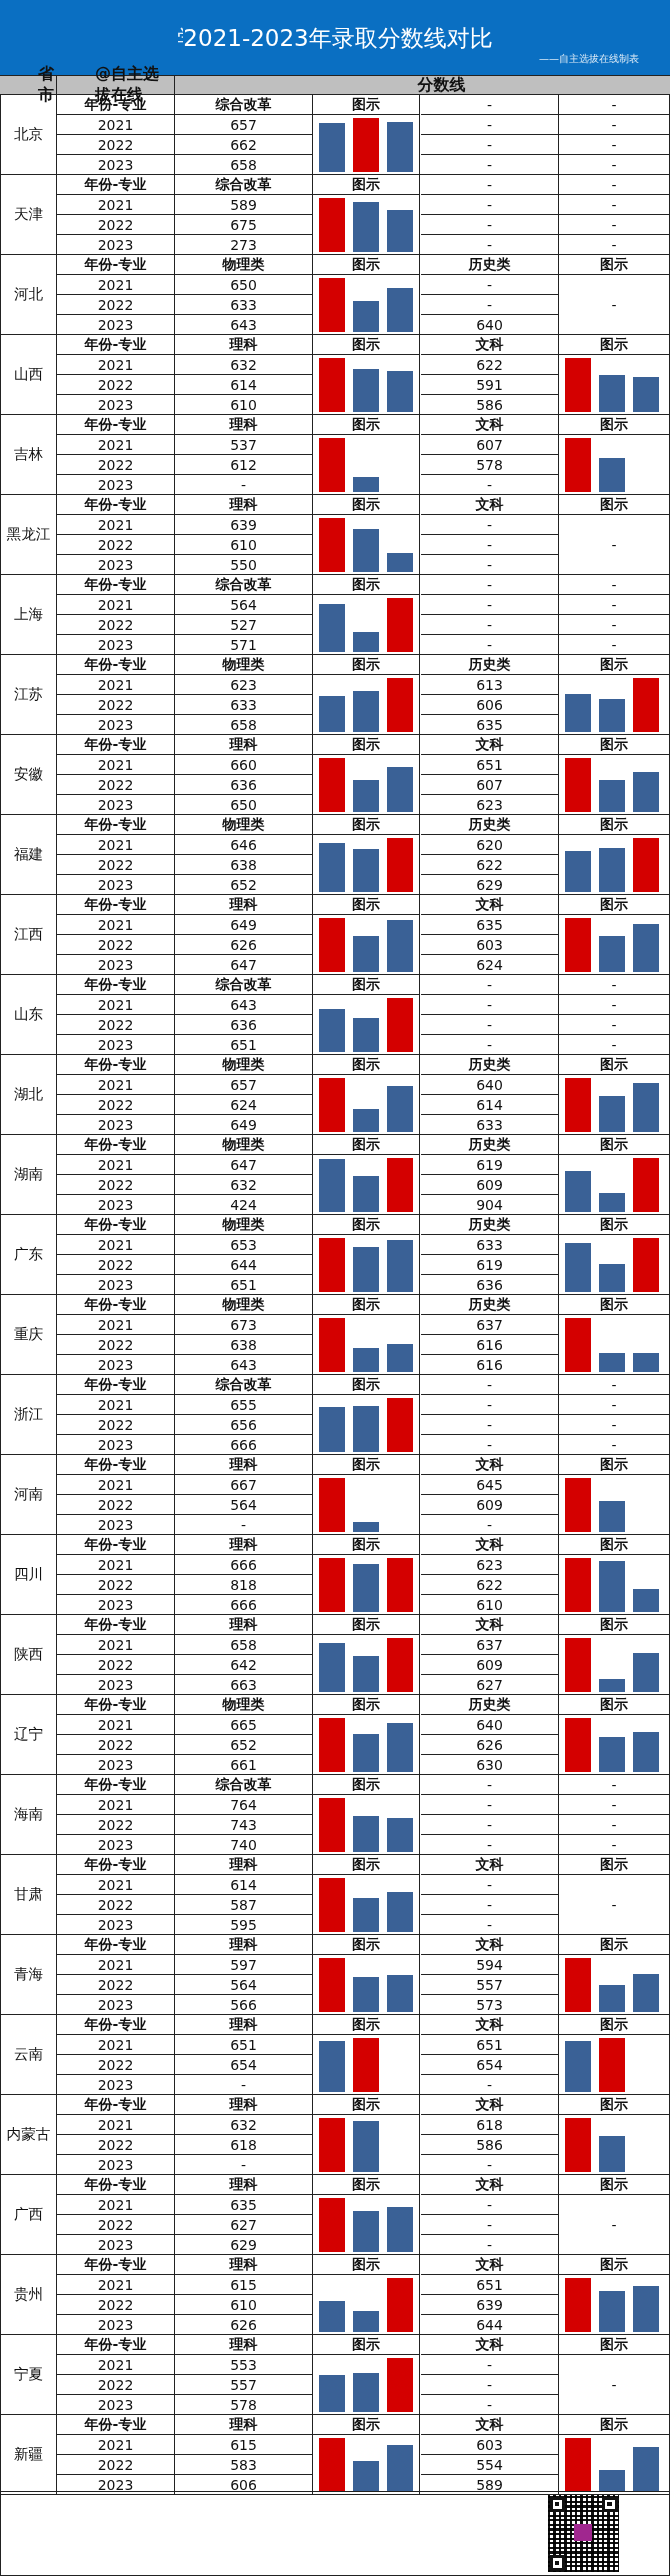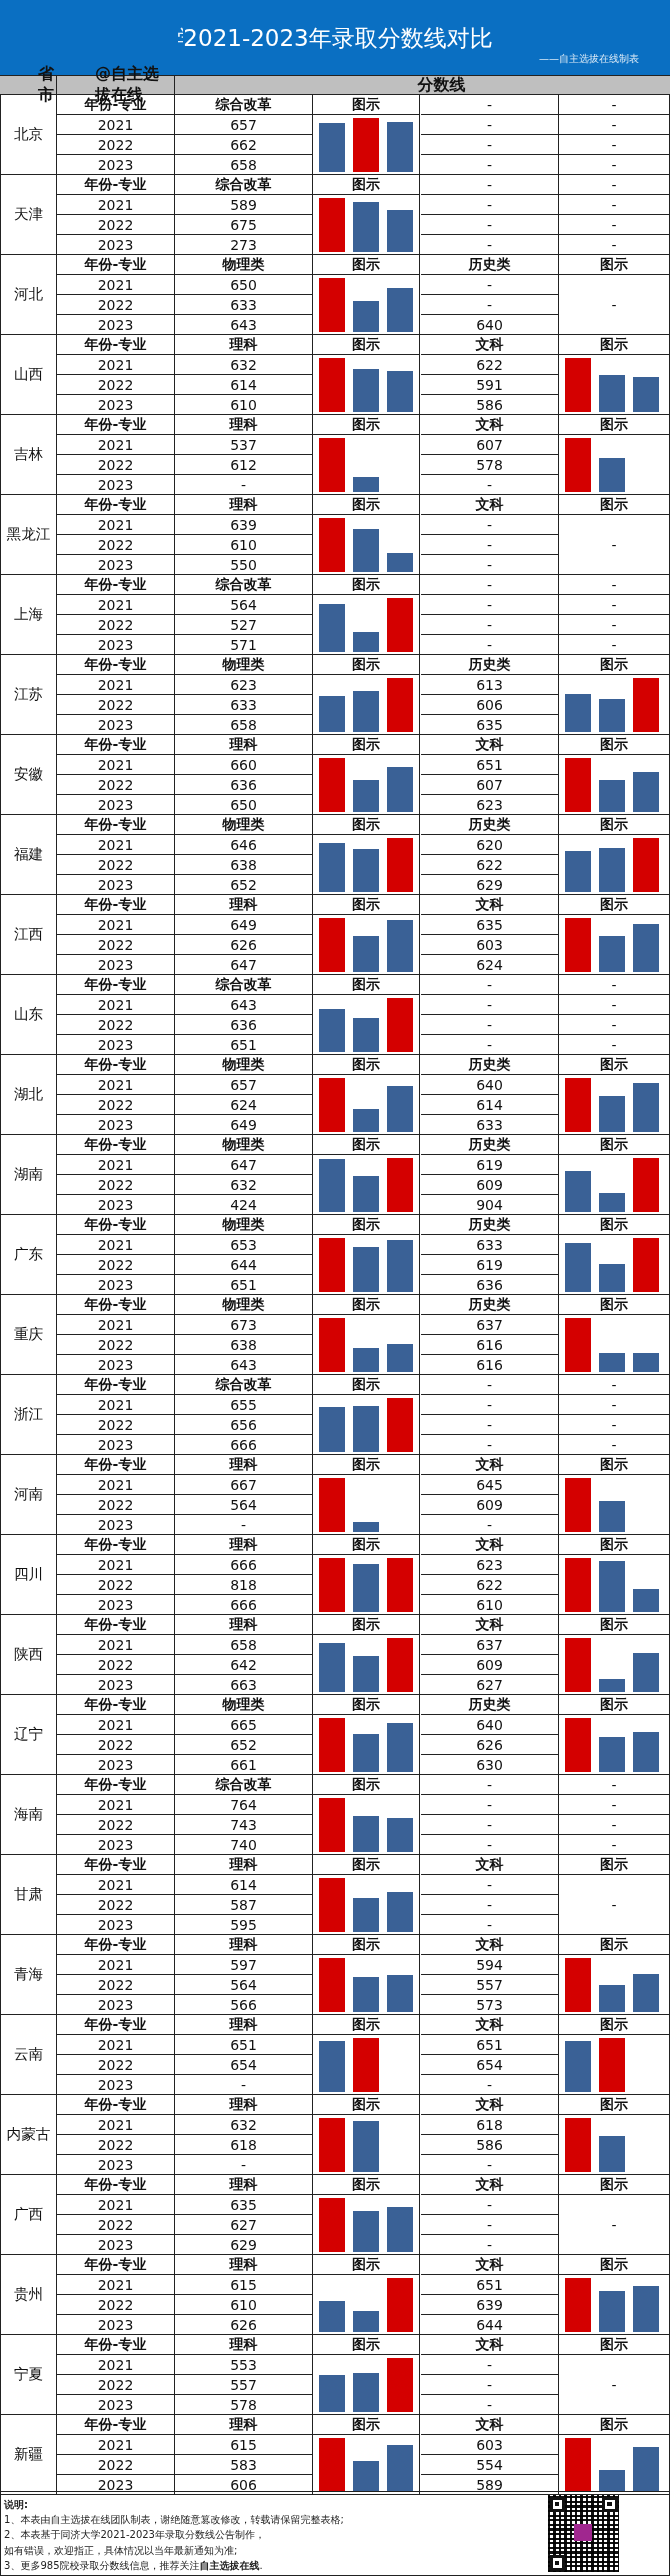--- a/index.html
+++ b/index.html
@@ -826,27 +826,20 @@
         </div>
         <div class="chart b">
           <div class="bar" style="left: 6.1px; height: 54px; background: rgb(212, 0, 0);"></div>
           <div class="bar" style="left: 40px; height: 22px; background: rgb(58, 97, 150);"></div>
           <div class="bar" style="left: 74px; height: 45px; background: rgb(58, 97, 150);"></div>
         </div>
       </div>
     </div>
 
   <div class="footer">
-    <div class="notes">
-      <div class="ttl">说明:</div>
-      <div>1、本表由自主选拔在线团队制表，谢绝随意篡改修改，转载请保留完整表格;</div>
-      <div>2、本表基于同济大学2021-2023年录取分数线公告制作，</div>
-      <div>如有错误，欢迎指正，具体情况以当年最新通知为准;</div>
-      <div><span>3、更多985院校录取分数线信息，推荐关注</span><b>自主选拔在线</b><span>.</span></div>
-    </div>
     <div class="qr">
       <div class="fp" style="left:1.5px;top:1.5px"></div>
       <div class="fp" style="right:1.5px;top:1.5px"></div>
       <div class="fp" style="left:1.5px;bottom:1.5px"></div>
       <div class="logo"></div>
     </div>
   </div>
 </div>
 
 

